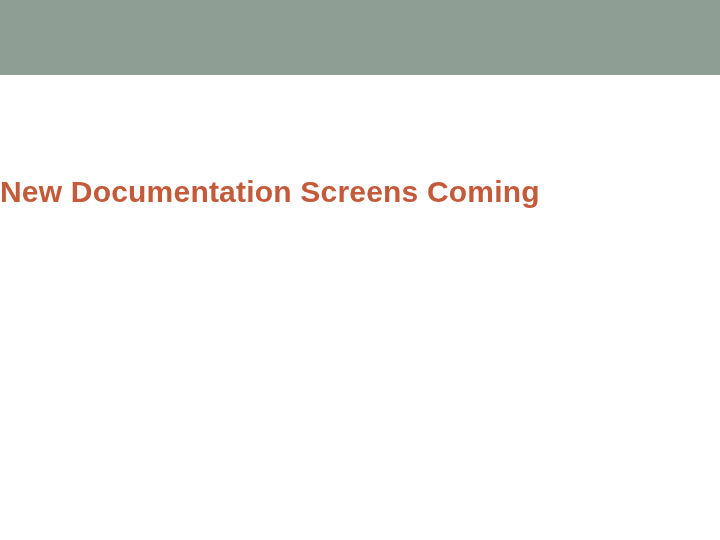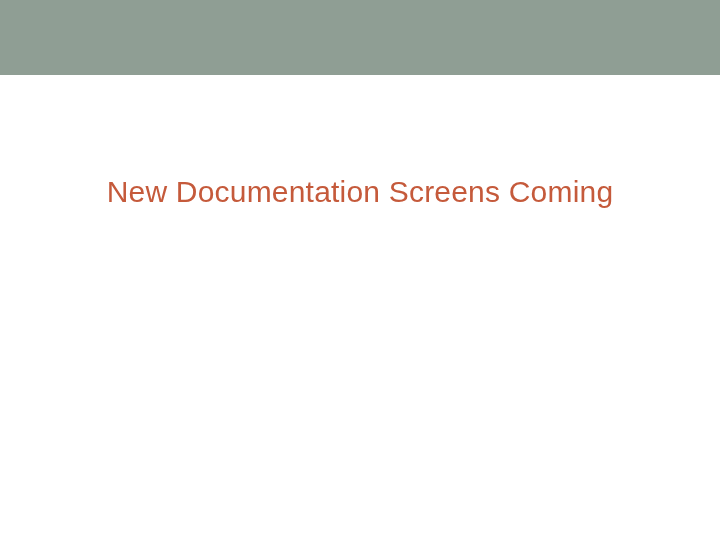--- a/index.html
+++ b/index.html
@@ -18,23 +18,23 @@
     .header-bar {
       width: 100%;
       height: 75px;
       background: #8f9e94;
     }
     .title {
       position: absolute;
       top: 175px;
       left: 0;
       width: 100%;
-      text-align: center;
+      text-align: left;
       font-size: 30px;
-      font-weight: 400;
+      font-weight: 700;
       color: #c55a3b;
       letter-spacing: 0.2px;
     }
   </style>
 </head>
 <body>
 
 <div class="header-bar"></div>
 
 <h1 class="title">New Documentation Screens Coming</h1>

